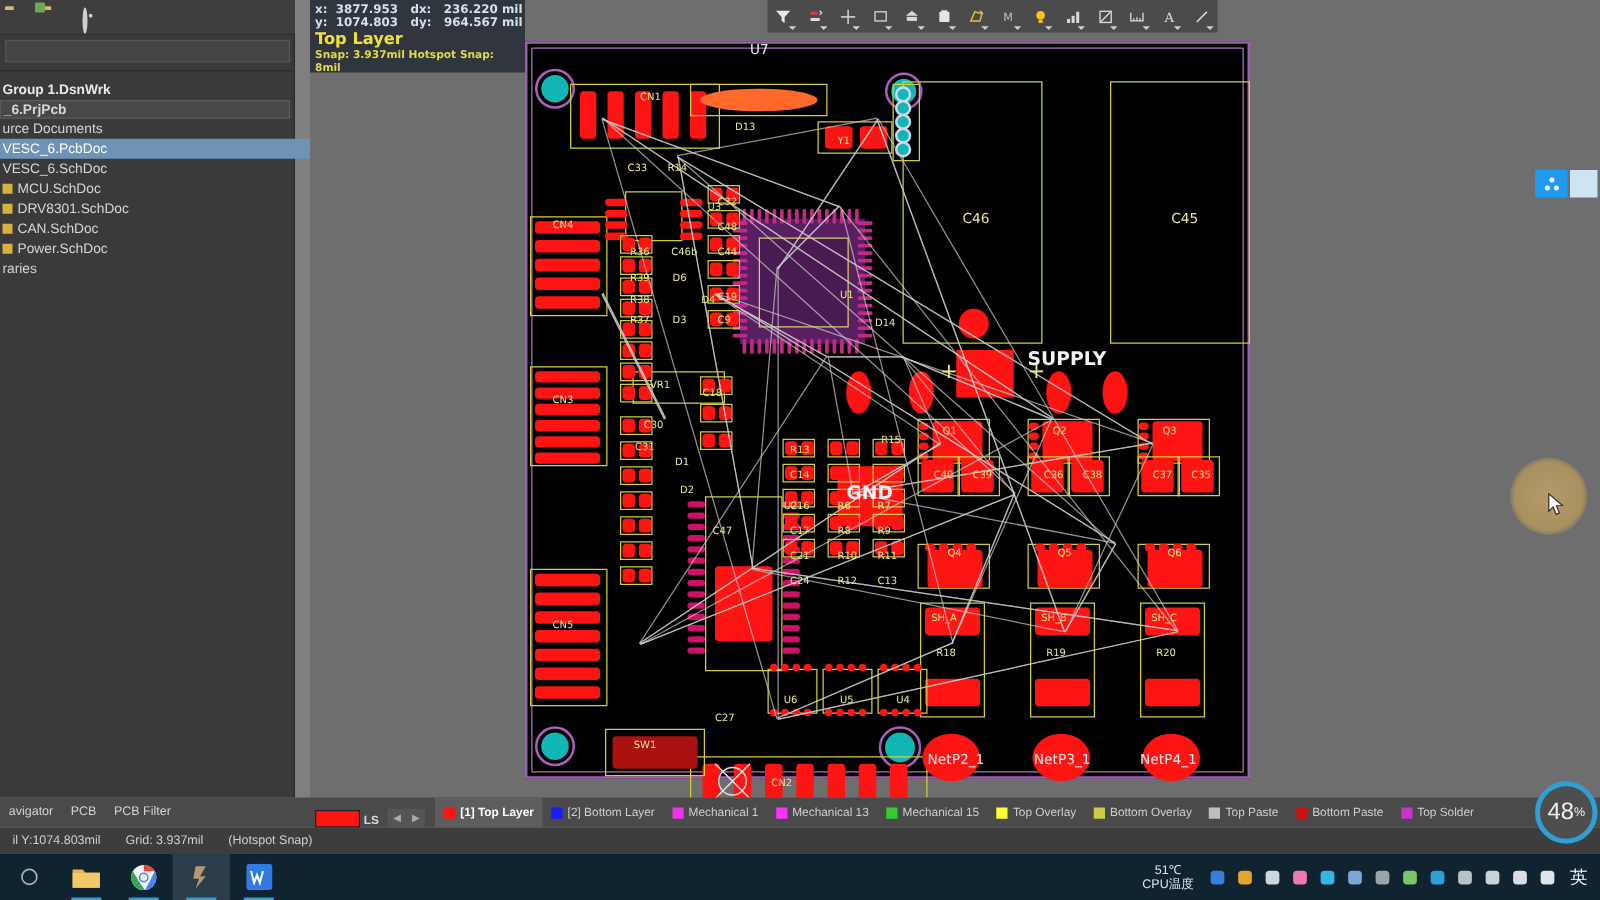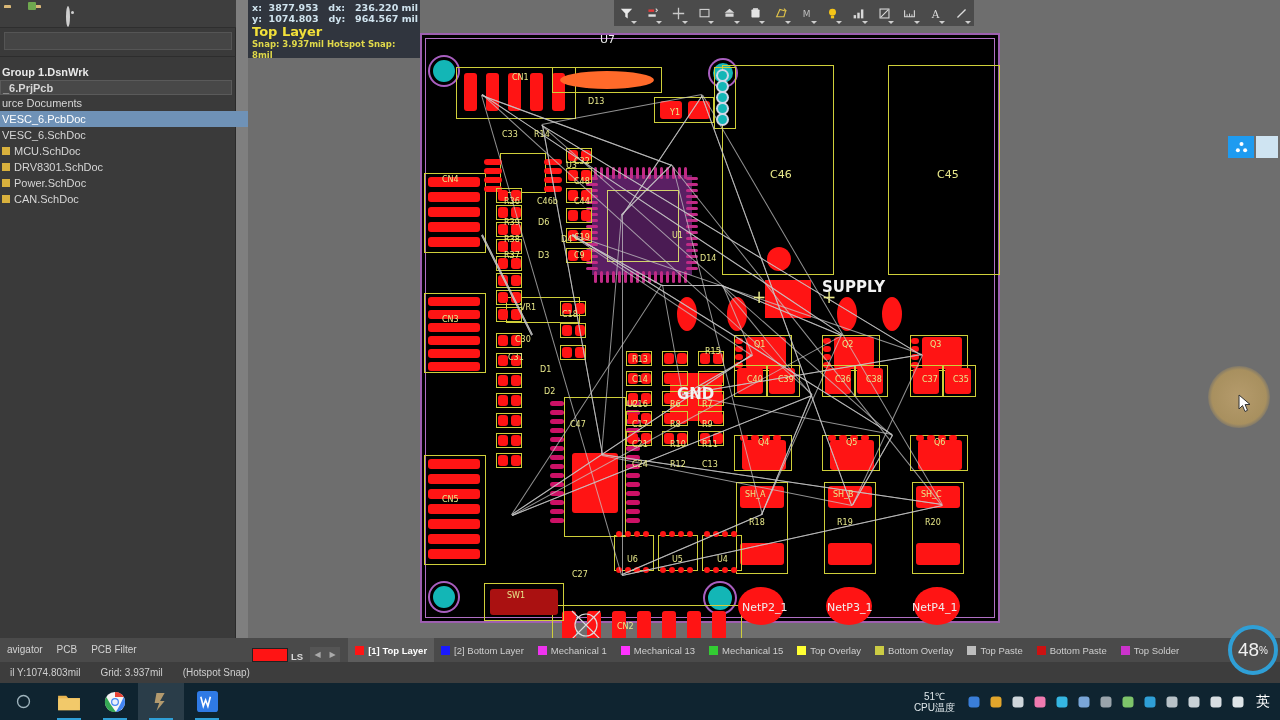--- a/index.html
+++ b/index.html
@@ -167,25 +167,28 @@
         <div class="tnode">
           <span class="sq y"></span>
           <span>MCU.SchDoc</span>
         </div>
         <div class="tnode">
           <span class="sq y"></span>
           <span>DRV8301.SchDoc</span>
         </div>
         <div class="tnode">
           <span class="sq y"></span>
-          <span>Power.SchDoc</span>
+          <span>CAN.SchDoc</span>
         </div>
         <div class="tnode">
           <span class="sq y"></span>
-          <span>CAN.SchDoc</span>
+          <span>Power.SchDoc</span>
+        </div>
+        <div class="tnode">
+          <span>raries</span>
         </div>
       </div>
   </div>
 
   <div class="editor">
     <div class="canvas" id="canvas">
       <div class="board">
         <div class="board-in"></div>
         <div id="art">
             <div class="dhole" style="left:8px;top:22px;width:28px;height:28px;"></div>

